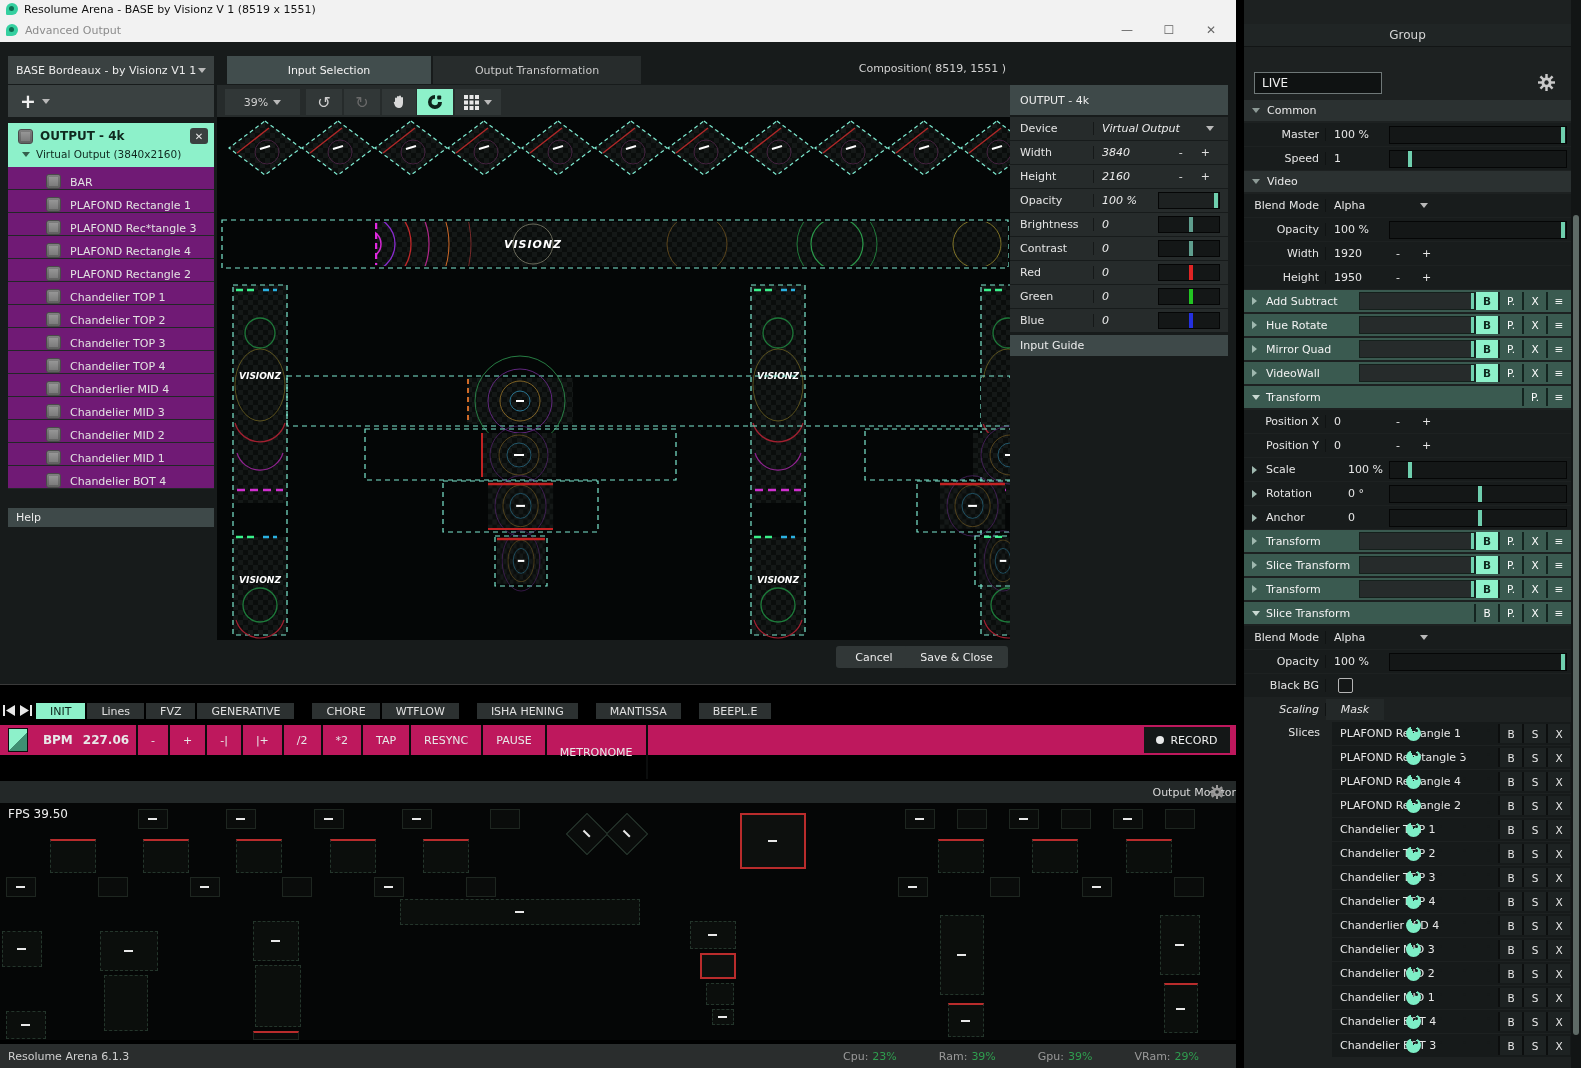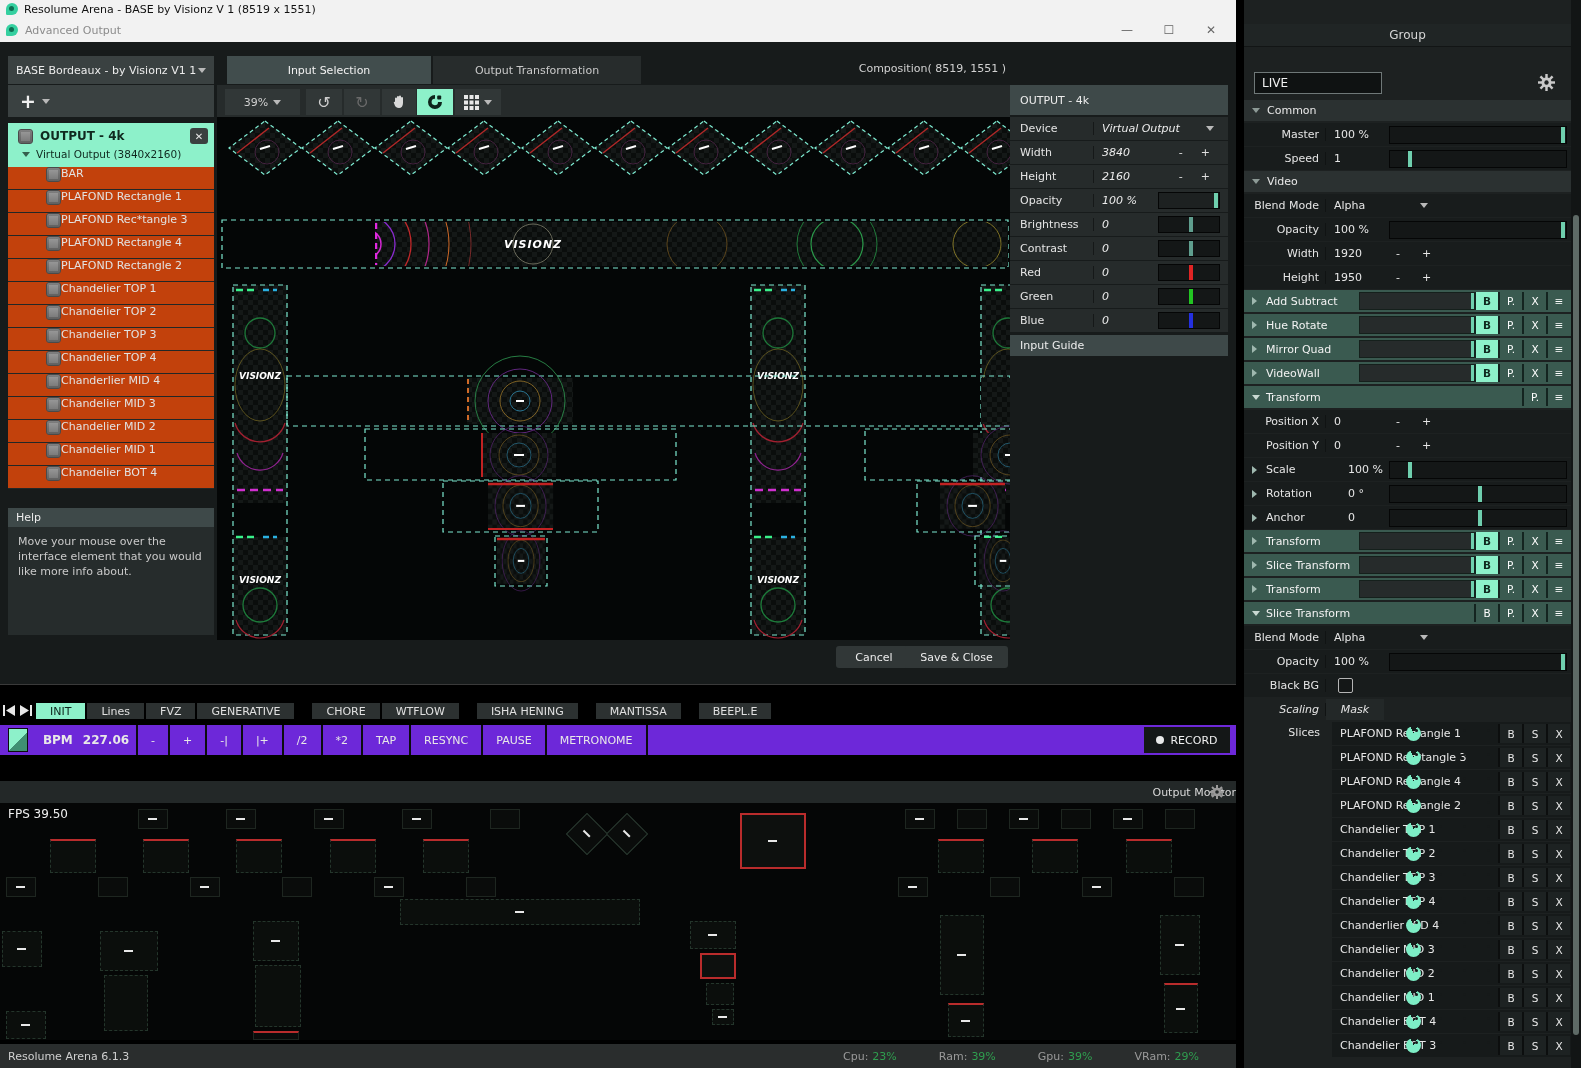--- a/index.html
+++ b/index.html
@@ -29,21 +29,21 @@
   
   .plus-row{left:8px;top:67px;width:206px;height:32px;background:#3a4141;display:flex;align-items:center;gap:6px;padding-left:12px;box-sizing:border-box;}
   .plus-glyph{font-size:19px;font-weight:bold;color:#f0f0f0;line-height:1;}
   .out-item{left:8px;top:105px;width:206px;height:44px;background:#8df1ca;color:#10291f;}
   .out-item .r1{display:flex;align-items:center;gap:7px;padding:5px 6px 0 10px;}
   .out-title{font-weight:bold;font-size:12px;flex:1;}
   .out-close{width:18px;height:16px;background:#3a4040;border-radius:3px;color:#e8e8e8;display:flex;align-items:center;justify-content:center;font-size:10px;}
   .out-item .r2{display:flex;align-items:center;gap:6px;padding:4px 0 0 14px;font-size:10.5px;}
   .tri-dn-dark{width:0;height:0;border-left:4px solid transparent;border-right:4px solid transparent;border-top:5px solid #35604d;}
   .slice-list{left:8px;top:149px;width:206px;}
-  .slice-row{height:23px;background:#c2410c;border-bottom:1px solid #222727;display:flex;align-items:flex-start;gap:0;padding-left:38px;box-sizing:border-box;color:#e2e2e2;}
+  .slice-row{height:23px;background:#701a75;border-bottom:1px solid #222727;display:flex;align-items:flex-end;gap:9px;padding-left:38px;box-sizing:border-box;color:#e2e2e2;}
   .cb{width:13px;height:13px;border-radius:3px;background:linear-gradient(#9c9c9c,#767676);border:1px solid #4a4a4a;box-shadow:inset 0 0 0 2px rgba(0,0,0,.18);flex:0 0 auto;}
   .help-head{left:8px;top:490px;width:206px;height:19px;background:#3e4949;display:flex;align-items:center;padding-left:8px;box-sizing:border-box;color:#ececec;}
   .help-body{left:8px;top:509px;width:206px;height:108px;background:#262c2c;color:#c9c9c9;padding:8px 10px;box-sizing:border-box;line-height:1.35;}
   
   .ctoolbar{left:217px;top:67px;width:793px;height:32px;background:#262b2b;}
   .tool-btn{top:71px;height:26px;background:#313737;display:flex;align-items:center;justify-content:center;gap:5px;color:#cfcfcf;}
   .tool-btn.mint{background:#8df1ca;color:#0d241b;}
   .canvas{left:217px;top:99px;width:793px;height:523px;background:#040606;overflow:hidden;}
   
   .props-head{left:1010px;top:67px;width:218px;height:30px;background:#3e4949;display:flex;align-items:center;padding-left:10px;box-sizing:border-box;color:#ececec;}
@@ -69,21 +69,21 @@
   .load-btn{background:#3a4040;border-radius:4px;padding:3px 12px;color:#d5d5d5;font-size:10px;}
   .drop-hint{color:#6e6e6e;}
   .dlg-btn{top:628px;height:22px;background:#313737;border-radius:3px;color:#ececec;display:flex;align-items:center;justify-content:center;}
   
   .deck-skips{left:2px;top:703px;display:flex;gap:4px;}
   .deck-skip{width:13px;height:15px;display:flex;align-items:center;justify-content:center;}
   .deck-tabs{left:36px;top:703px;display:flex;gap:2px;}
   .dtab{height:16px;background:#2c3131;color:#e0e0e0;display:flex;align-items:center;justify-content:center;padding:0 14px;}
   .dtab.active{background:#8df1ca;color:#0d241b;}
   .dtab.gap{margin-right:16px;}
-  .bpm-row{left:0;top:725px;width:1236px;height:30px;background:#6d28d9;display:flex;align-items:center;}
+  .bpm-row{left:0;top:725px;width:1236px;height:30px;background:#be185d;display:flex;align-items:center;}
   .bpm-cell{height:30px;display:flex;align-items:center;justify-content:center;border-right:2px solid #0b0d0d;color:#e8e8e8;}
   .comp-chip{width:18px;height:22px;margin:0 8px;background:linear-gradient(135deg,#8df1ca 0 55%,#3f8f73 55% 100%);border:1px solid #0b0d0d;}
   .bpm-label{font-weight:bold;font-size:12px;gap:10px;width:100px;}
   .record-btn{position:absolute;right:6px;top:2px;width:86px;height:26px;background:#141717;display:flex;align-items:center;justify-content:center;gap:6px;color:#f0f0f0;}
   .rec-dot{width:8px;height:8px;border-radius:50%;background:#e8e8e8;}
   .om-head{left:0;top:781px;width:1236px;height:22px;background:#232828;display:flex;align-items:center;justify-content:flex-end;color:#d9d9d9;}
   .om-gear{position:absolute;right:12px;top:4px;}
   .monitor{left:0;top:803px;width:1236px;height:237px;background:#050606;overflow:hidden;}
   .fps{position:absolute;left:8px;top:4px;color:#f0f0f0;font-size:12px;}
   .mt{position:absolute;background:#0a0c0b;border:1px solid #1e2620;box-sizing:border-box;}
@@ -252,21 +252,20 @@
         <span class="cb"></span>
         <span>Chandelier MID 1</span>
       </div>
 
       <div class="slice-row">
         <span class="cb"></span>
         <span>Chandelier BOT 4</span>
       </div>
     </div>
   <div class="abs help-head">Help</div>
-  <div class="abs help-body">Move your mouse over the interface element that you would like more info about.</div>
 
   <div class="abs ctoolbar"></div>
   <div class="abs tool-btn" style="left:225px;width:75px;">
     <span>39%</span>
     <span class="carett"></span>
   </div>
   <div class="abs tool-btn" style="left:306px;width:36px;font-size:16px;">
     <span>↺</span>
   </div>
   <div class="abs tool-btn" style="left:344px;width:36px;font-size:16px;color:#6a6a6a;">
@@ -614,21 +613,21 @@
       </div>
 
       <div class="bpm-cell" style="padding:0 13px;">
         <span>RESYNC</span>
       </div>
 
       <div class="bpm-cell" style="padding:0 13px;">
         <span>PAUSE</span>
       </div>
 
-      <div class="bpm-cell" style="padding:0 13px;">
+      <div class="bpm-cell" style="padding:12px 13px;">
         <span>METRONOME</span>
       </div>
     </div>
   <div class="record-btn">
     <span class="rec-dot"></span>
     <span>RECORD</span>
   </div>
 </div>
 
 <div class="abs om-head">

